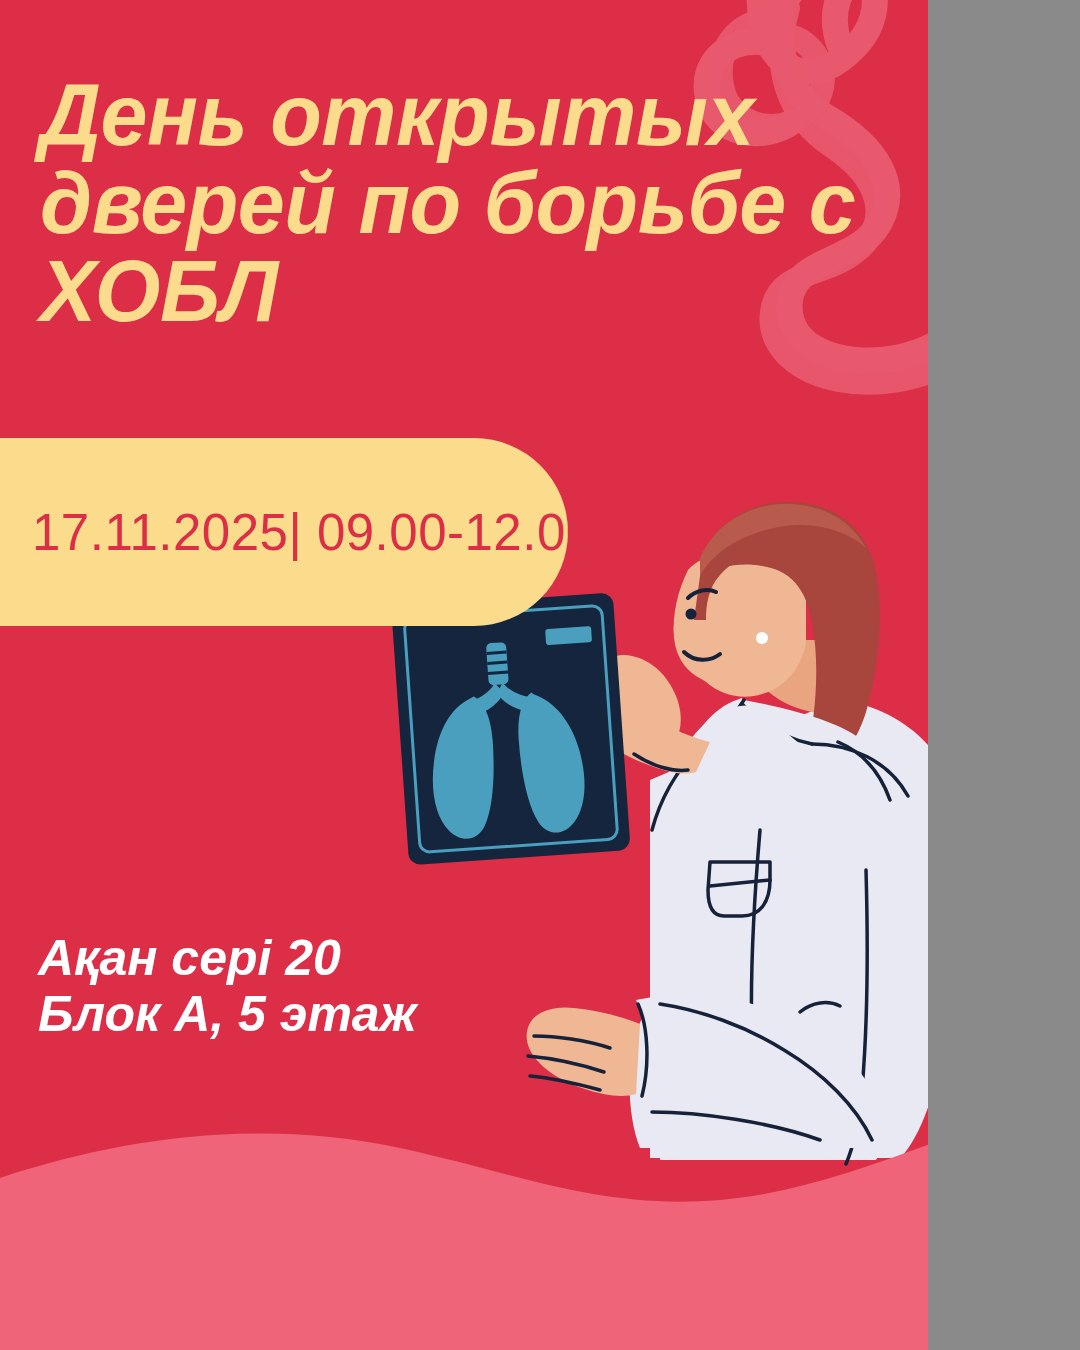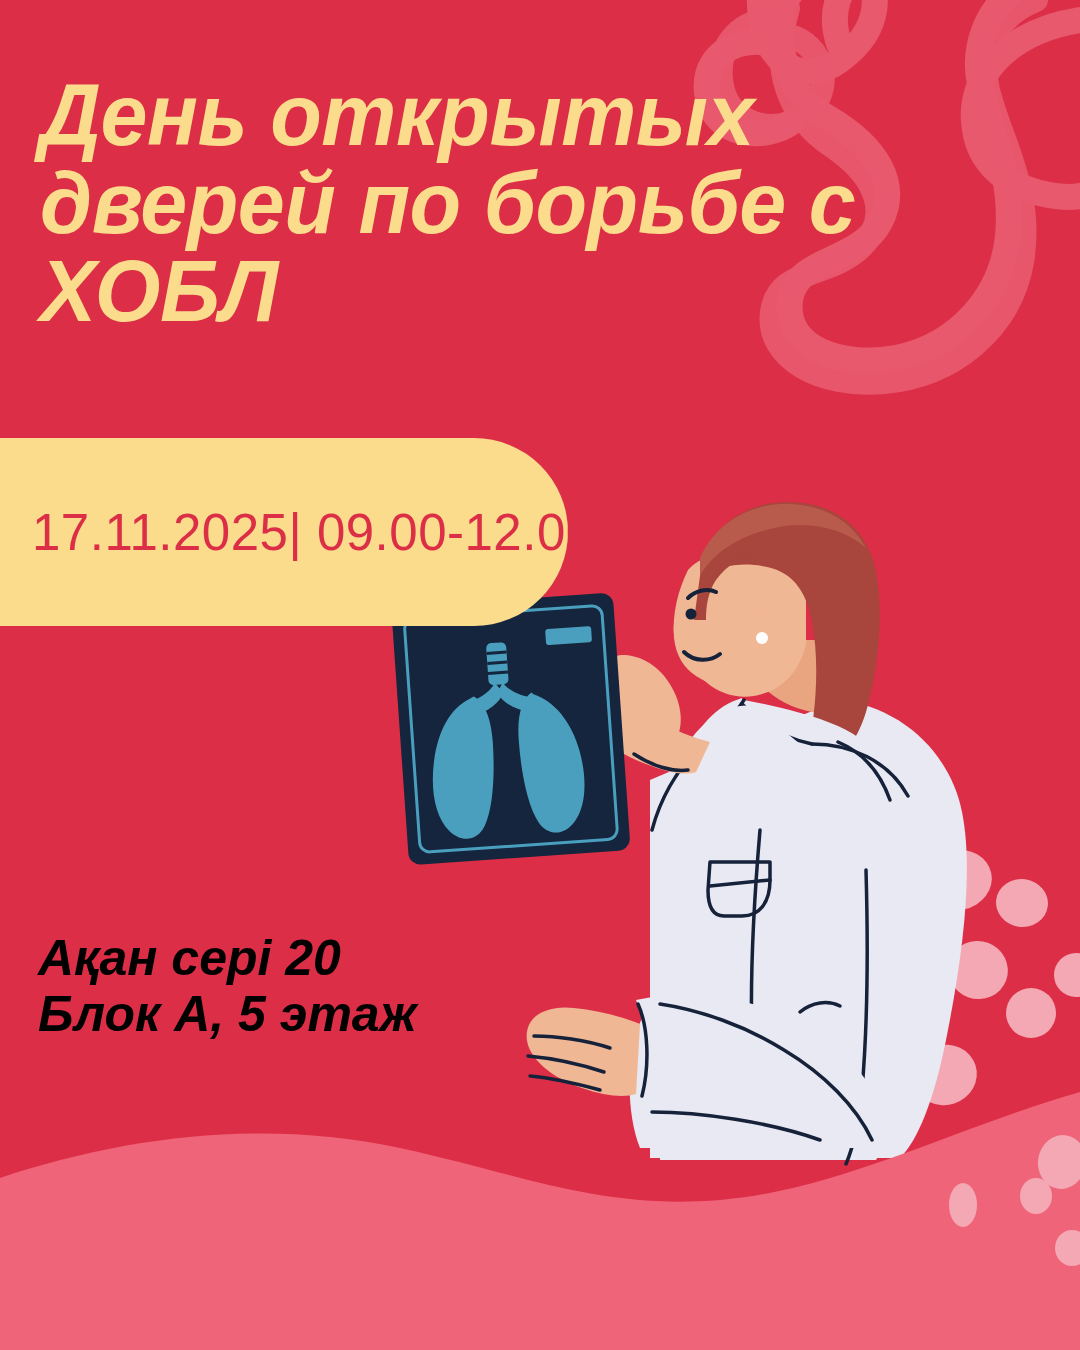--- a/index.html
+++ b/index.html
@@ -2,21 +2,21 @@
 <html><head>
 <meta charset="utf-8">
 <style>
   html, body {
     margin: 0;
     padding: 0;
     background: #8a8a8a;
   }
   #poster {
     position: relative;
-    width: 1080px;
+    width: 928px;
     height: 1350px;
     overflow: hidden;
     background: #DC2F47;
     font-family: "Liberation Sans", sans-serif;
   }
   .layer {
     position: absolute;
     top: 0; left: 0;
     width: 1080px;
     height: 1350px;
@@ -66,21 +66,21 @@
     white-space: nowrap;
   }
   
   #address-block {
     position: absolute;
     left: 38px;
     top: 930px;
     z-index: 6;
   }
   .address-line {
-    color: #000000;
+    color: #ffffff;
     font-family: "Liberation Sans", sans-serif;
     font-style: italic;
     font-weight: bold;
     font-size: 50px;
     line-height: 1.12;
     white-space: nowrap;
     margin: 0;
   }
   
   #illustration {

